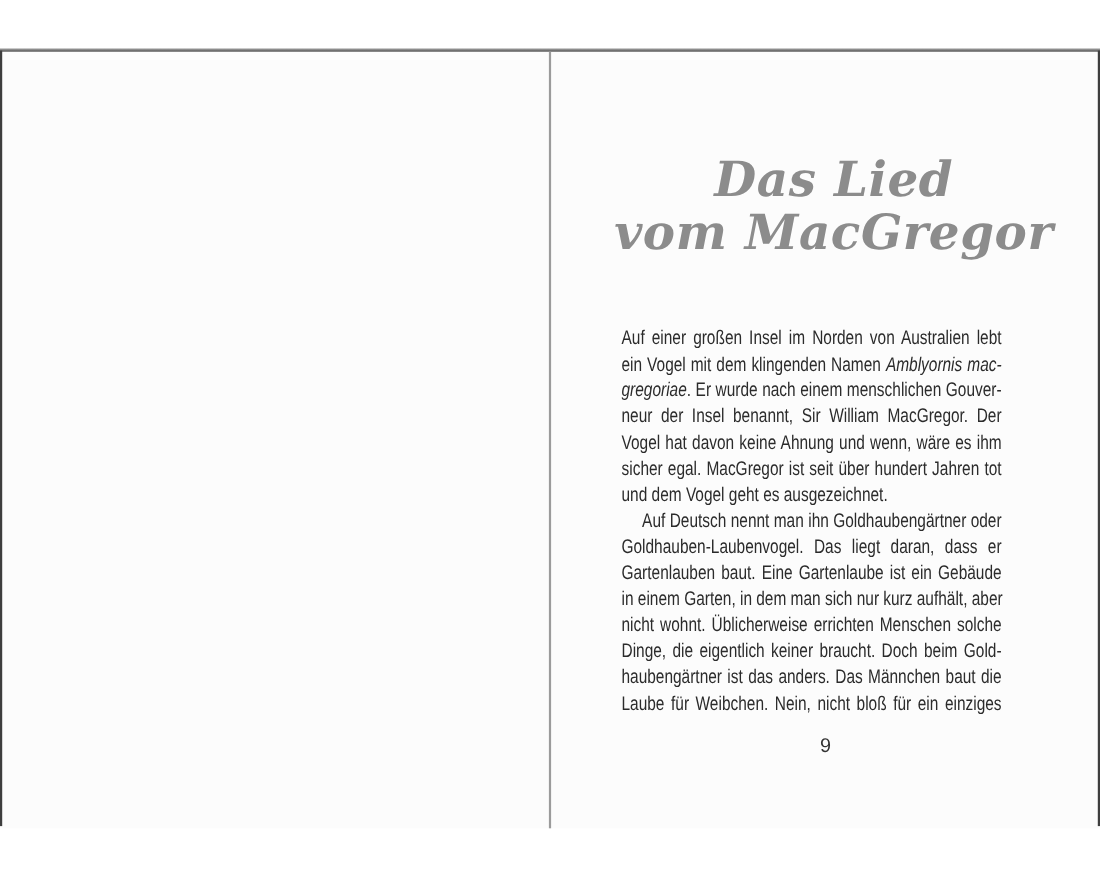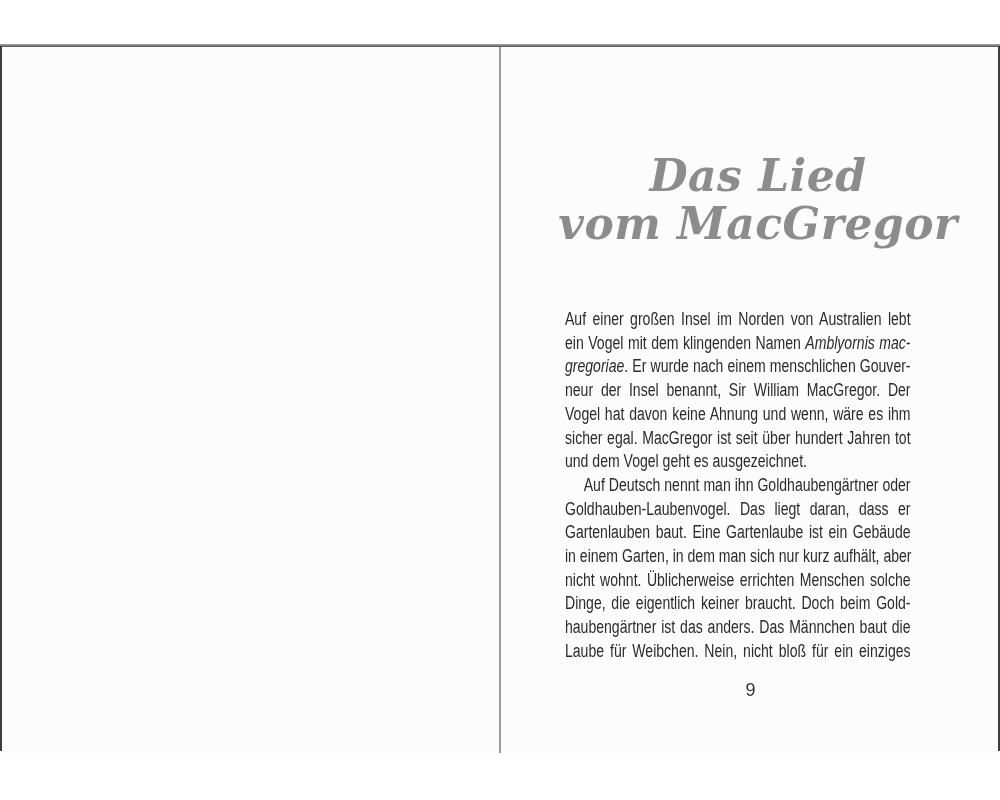--- a/index.html
+++ b/index.html
@@ -30,21 +30,21 @@
     background: var(--frame-border, #3e3e3e);
   }
   .edge-right {
     position: absolute; right: 0; top: 2px; width: 2px; height: 705px;
     background: var(--frame-border, #3e3e3e);
   }
   .gutter {
     position: absolute; left: 499px; top: 3px; width: 2px; height: 706px;
     background: var(--gutter-line, #9b9b9b);
   }
-  .page { position: absolute; top: 12px; height: 100%; }
+  .page { position: absolute; top: 0; height: 100%; }
   .page-left  { left: 0;    width: 499px; }
   .page-right { left: 501px; width: 499px; }
 
   
   .chapter-title {
     position: absolute;
     left: 27px; top: 96px; width: 460px;
     text-align: center;
     font-family: "DejaVu Serif", serif;
     font-style: italic;

